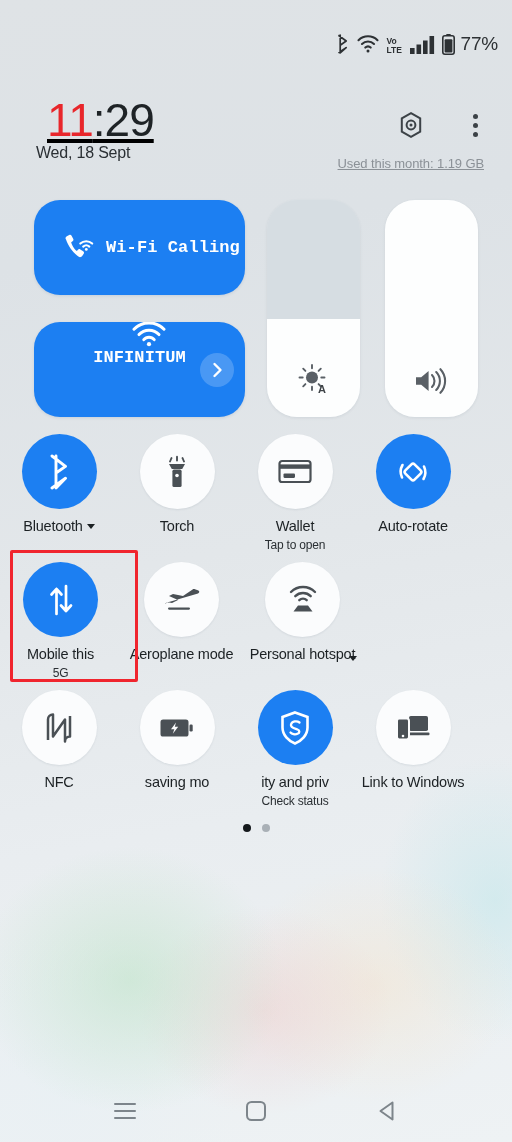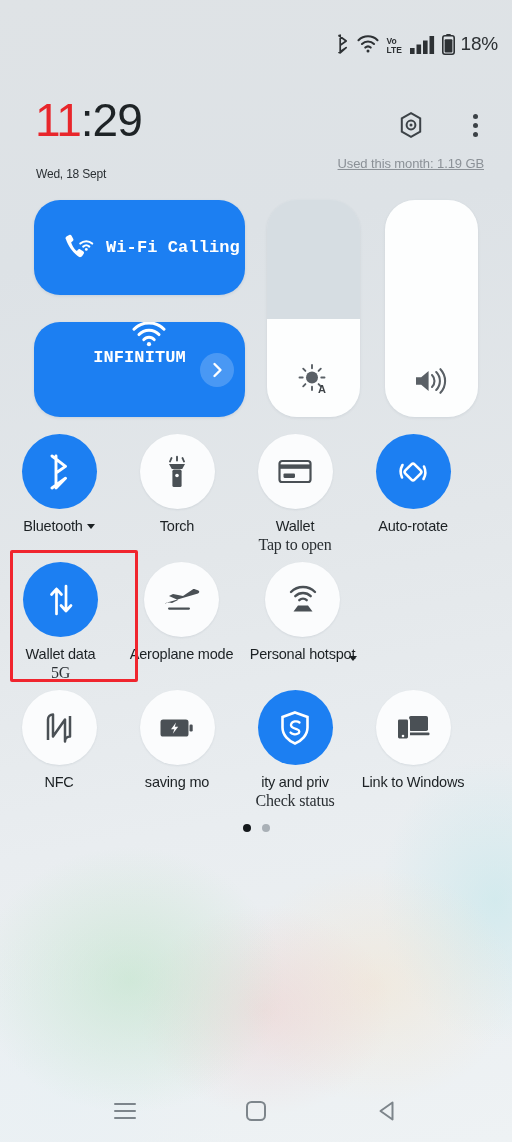--- a/index.html
+++ b/index.html
@@ -31,29 +31,30 @@
   .battery-pct {
     font-size: 19px; color: #2d3134; letter-spacing: -0.2px;
     margin-left: -1px; font-weight: 400;
   }
 
   
   #header {
     position: absolute; top: 92px; left: 0; right: 0; height: 98px;
   }
   .clock {
-    position: absolute; left: 35px; top: 0;
+    position: absolute; left: 47px; top: 0;
     font-size: 46px; line-height: 56px; font-weight: 400;
     letter-spacing: -1px;
+    text-decoration: underline;
   }
   .clock .hh { color: #e8262b; }
   .clock .mm { color: #1e2326; }
   .date {
-    position: absolute; left: 36px; top: 75px;
-    font-size: 12px; color: #2b3034; letter-spacing: -0.2px;
+    position: absolute; left: 36px; top: 52px;
+    font-size: 16px; color: #2b3034; letter-spacing: -0.2px;
   }
   .usage {
     position: absolute; right: 28px; top: 64px;
     font-size: 13px; color: #8b9197; letter-spacing: -0.1px; text-decoration: underline;
   }
   .hdr-icons {
     position: absolute; right: 20px; top: 16px;
     display: flex; align-items: center; gap: 30px;
   }
   .hdr-btn { width: 34px; height: 34px; display: flex; align-items: center; justify-content: center; }
@@ -122,22 +123,22 @@
     margin-top: 2px;
   }
   .tile.on .circle { background: #1c7ff2; }
   .tile.off .circle { background: #fbfcfd; box-shadow: 0 1px 2px rgba(60,80,100,0.10); }
   .tile .tlabel {
     margin-top: 9px; font-size: 14.5px; color: #1c2124;
     text-align: center; line-height: 17px; letter-spacing: -0.2px;
     width: 118px;
   }
   .tile .tsub {
-    margin-top: 2px; font-size: 16px; color: #2a2f33; text-align: center;
-    line-height: 16px; letter-spacing: -0.2px; font-family: Liberation Serif, serif;
+    margin-top: 2px; font-size: 12px; color: #2a2f33; text-align: center;
+    line-height: 16px; letter-spacing: -0.2px;
   }
   .tile .caret {
     display: inline-block; width: 0; height: 0;
     border-left: 4px solid transparent; border-right: 4px solid transparent;
     border-top: 5px solid #1c2124; vertical-align: middle;
     margin-left: 4px; margin-bottom: 2px;
   }
   .tile .caret-abs {
     position: absolute; right: 6px; top: 96px;
     width: 0; height: 0;
@@ -209,21 +210,21 @@
         <rect x="19.5" y="1" width="4.6" height="18" fill="#2d3134"></rect>
       </svg>
     </span>
     <span>
       <svg width="13" height="21" viewBox="0 0 13 21">
         <rect x="4.3" y="0" width="4.4" height="2.0" rx="0.6" fill="#2d3134"></rect>
         <rect x="0.8" y="1.8" width="11.4" height="18.4" rx="2.1" fill="none" stroke="#2d3134" stroke-width="1.6"></rect>
         <rect x="2.6" y="5.2" width="7.8" height="13.2" rx="1.0" fill="#2d3134"></rect>
       </svg>
     </span>
-    <span class="battery-pct">18%</span>
+    <span class="battery-pct">77%</span>
   </div>
 
   <div id="header">
     <div class="clock">
       <span class="hh">11</span><span class="mm">:29</span>
     </div>
     <div class="date">Wed, 18 Sept</div>
     <div class="usage">Used this month: 1.19 GB</div>
     <div class="hdr-icons">
       <div class="hdr-btn">
@@ -367,21 +368,21 @@
 
     <div class="grow">
 
       <div class="tile on">
         <div class="circle">
           <svg width="32" height="34" viewBox="0 0 32 34">
             <path d="M11.5 31.0 L11.5 6.0 M11.5 6.0 L6.5 11.5 M11.5 6.0 L16.5 11.5" fill="none" stroke="#ffffff" stroke-width="2.7" stroke-linecap="round" stroke-linejoin="round"></path>
             <path d="M21.0 3.0 L21.0 28.0 M21.0 28.0 L16.0 22.5 M21.0 28.0 L26.0 22.5" fill="none" stroke="#ffffff" stroke-width="2.7" stroke-linecap="round" stroke-linejoin="round"></path>
           </svg>
         </div>
-        <div class="tlabel">Wallet data</div>
+        <div class="tlabel">Mobile this</div>
         <div class="tsub">5G</div>
       </div>
 
       <div class="tile off">
         <div class="circle">
           <svg width="38" height="30" viewBox="0 0 38 30">
             <path d="M2.5 18.0 L35.0 8.5 C36.5 8.1 36.8 6.2 35.4 5.6 L32.0 4.2 C31.2 3.9 30.3 4.0 29.6 4.5 L20.0 11.0 L10.0 9.0 L6.0 11.0 L15.0 15.0 L9.0 18.0 L5.0 17.2 L2.0 18.8 Z" fill="#4a5055"></path>
             <rect x="5" y="22.5" width="22" height="2.2" rx="1.1" fill="#4a5055"></rect>
           </svg>
         </div>

